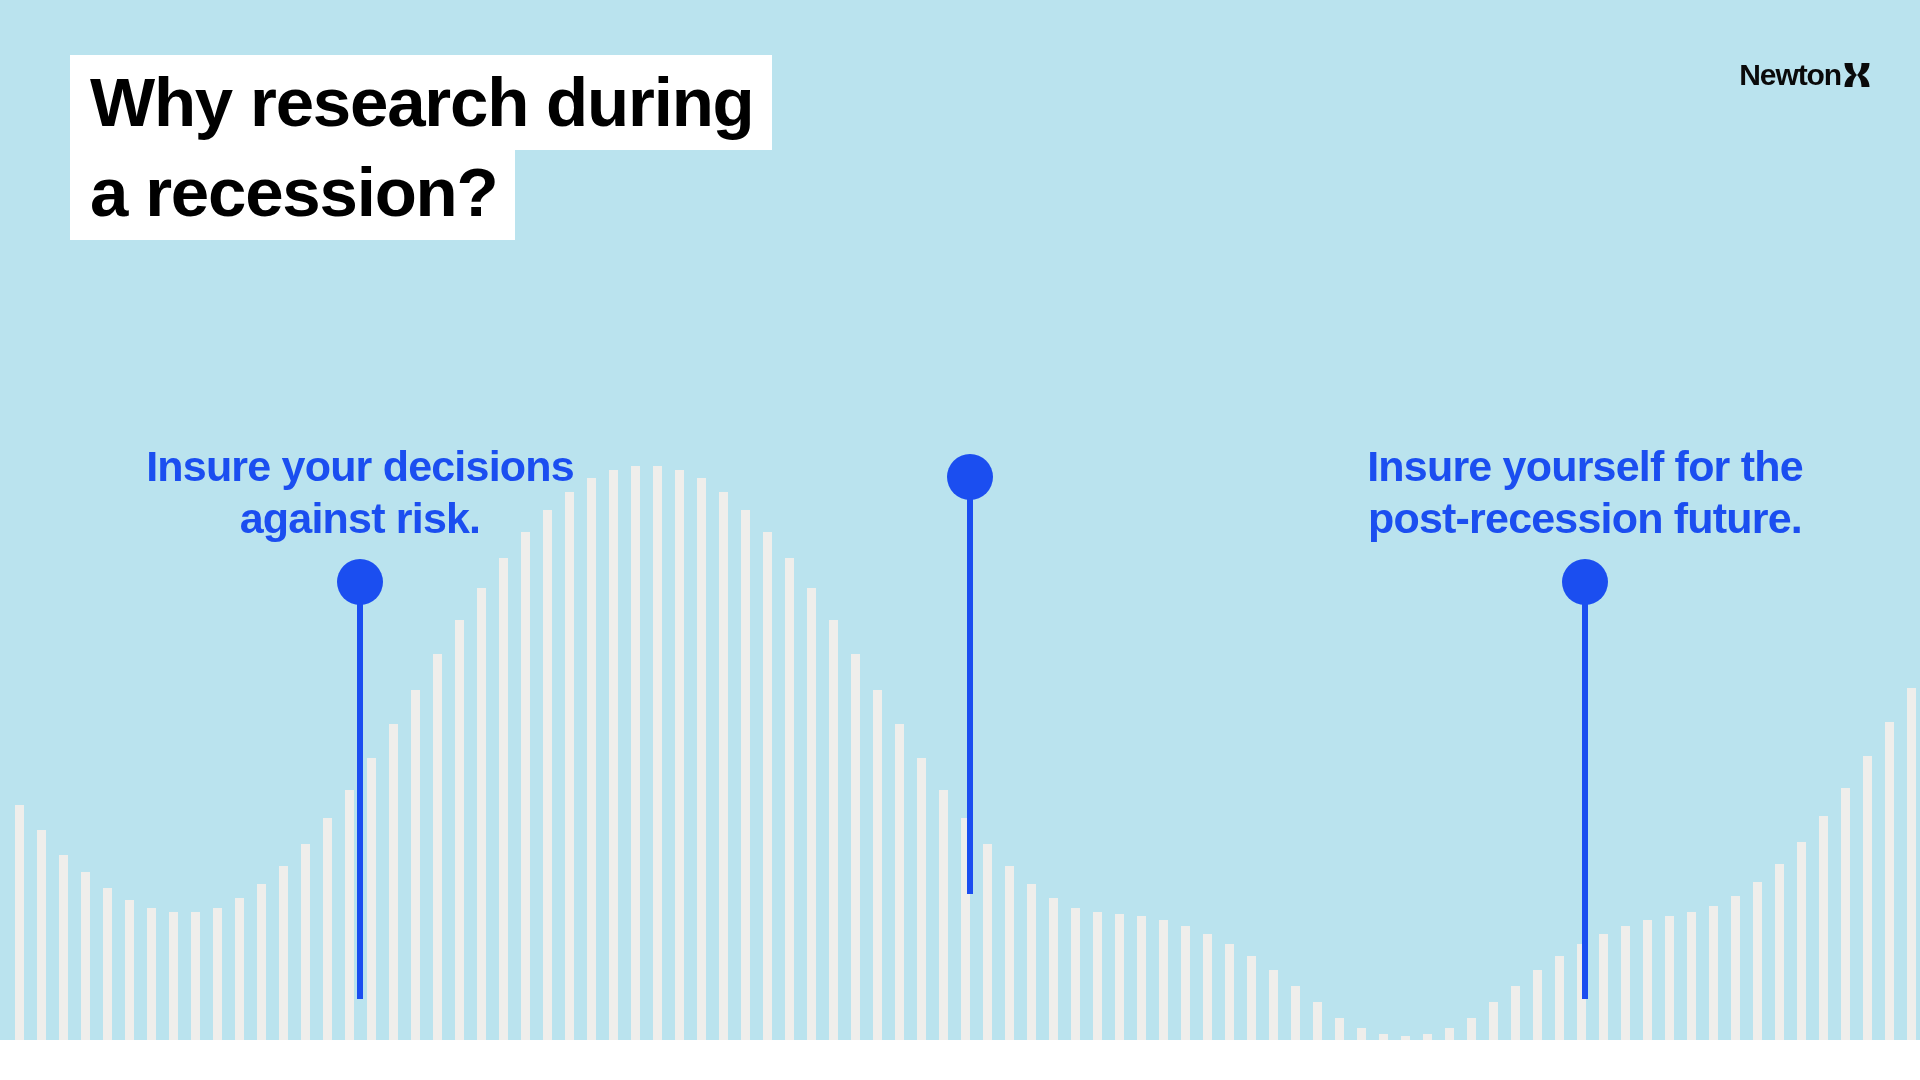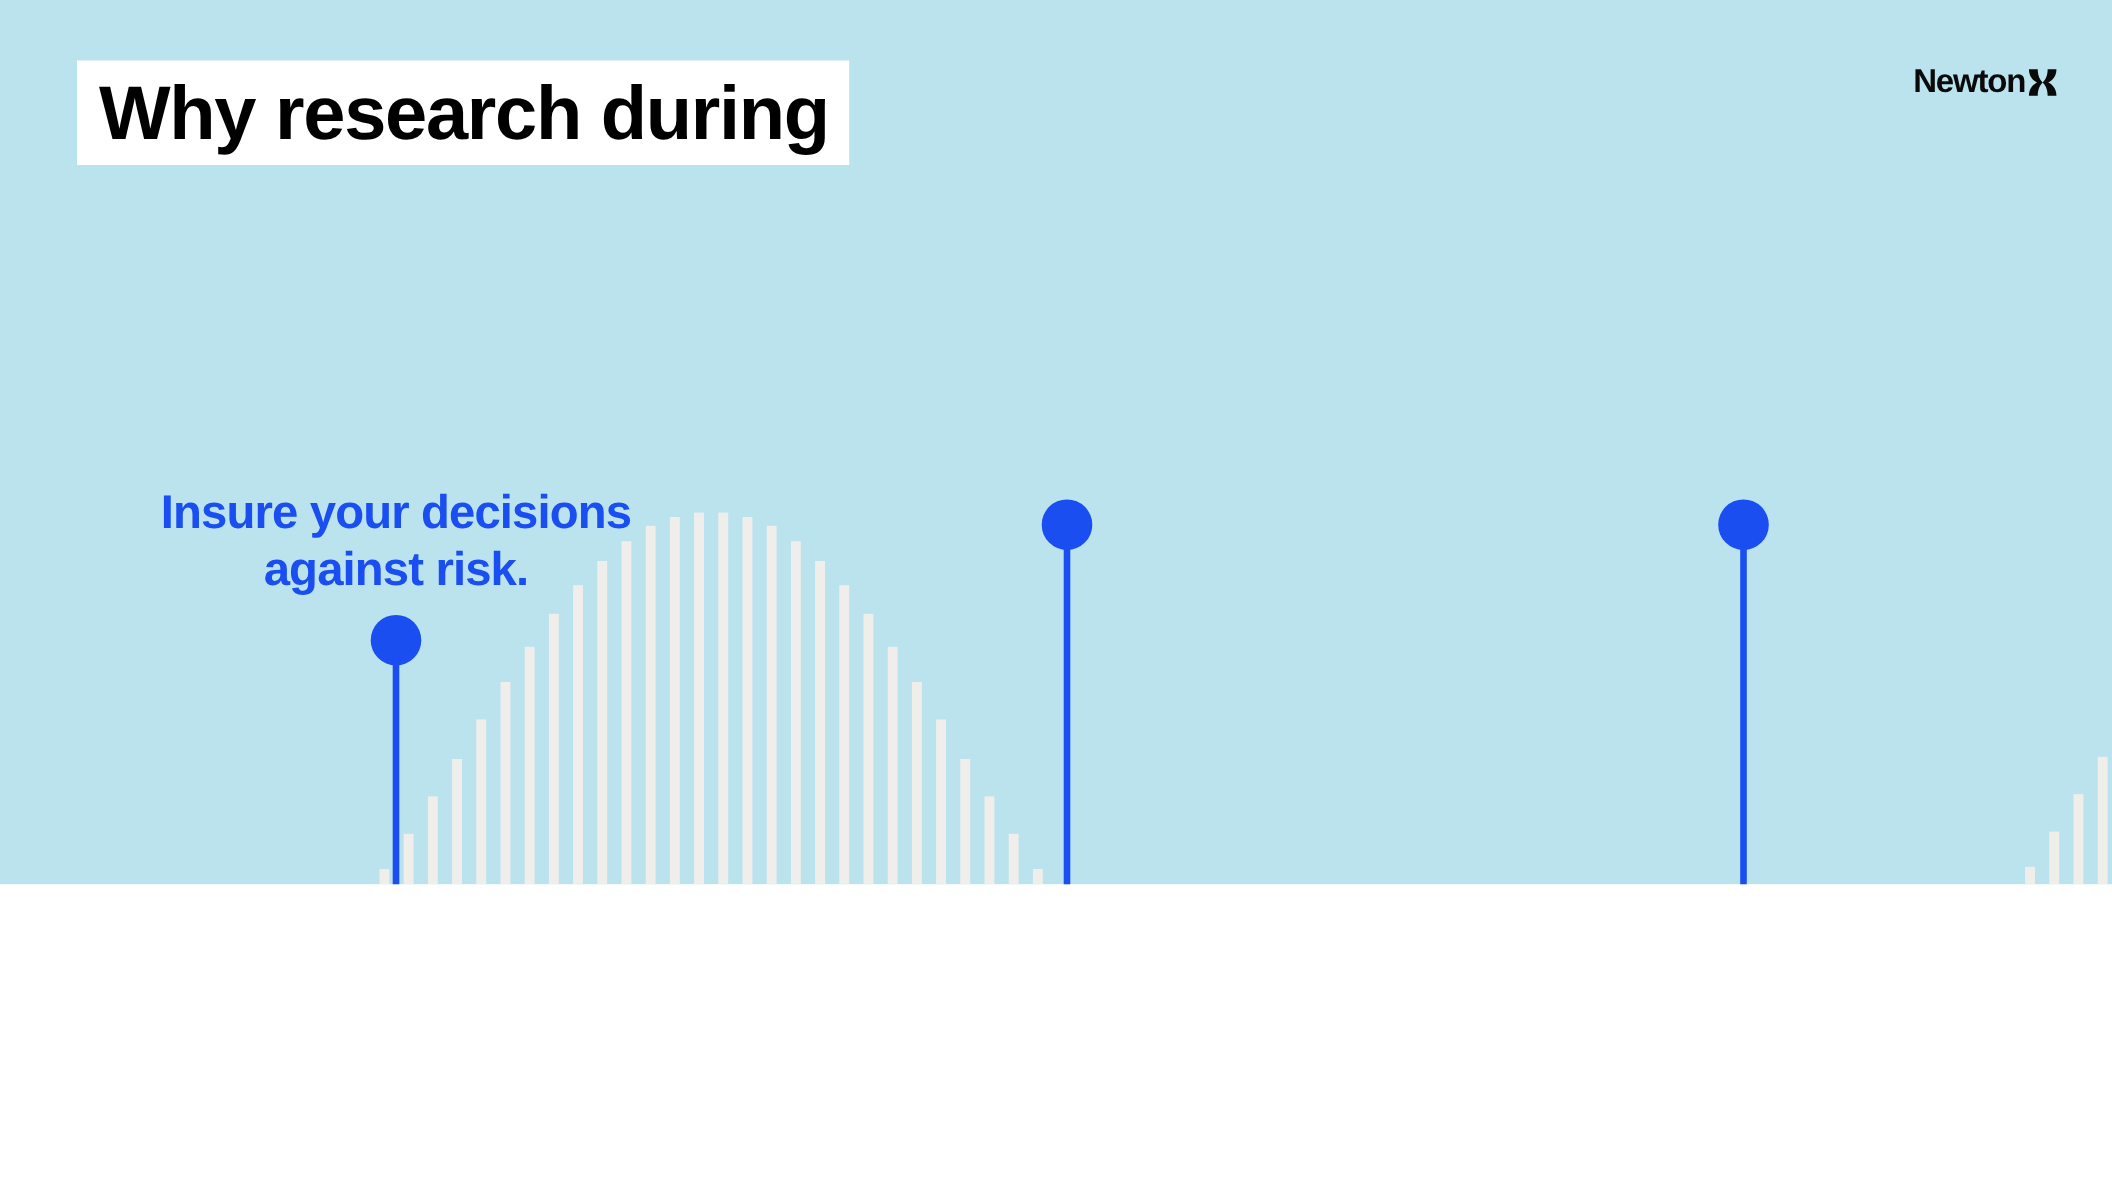--- a/index.html
+++ b/index.html
@@ -3,21 +3,21 @@
 <meta charset="utf-8">
 <style>
   html, body {
     margin: 0;
     padding: 0;
     background: #ffffff;
   }
   #stage {
     position: relative;
     width: 1920px;
-    height: 804px;
+    height: 1040px;
     overflow: hidden;
     background: #bae3ee;
     font-family: "Liberation Sans", sans-serif;
   }
 
   
   #wave-layer {
     position: absolute;
     left: 0; top: 0;
     width: 1920px;
@@ -198,21 +198,21 @@
       <div class="wave-bar" style="left: 1753px; width: 9px; height: 198px; background: rgb(239, 238, 235);"></div>
       <div class="wave-bar" style="left: 1775px; width: 9px; height: 216px; background: rgb(239, 238, 235);"></div>
       <div class="wave-bar" style="left: 1797px; width: 9px; height: 238px; background: rgb(239, 238, 235);"></div>
       <div class="wave-bar" style="left: 1819px; width: 9px; height: 264px; background: rgb(239, 238, 235);"></div>
       <div class="wave-bar" style="left: 1841px; width: 9px; height: 292px; background: rgb(239, 238, 235);"></div>
       <div class="wave-bar" style="left: 1863px; width: 9px; height: 324px; background: rgb(239, 238, 235);"></div>
       <div class="wave-bar" style="left: 1885px; width: 9px; height: 358px; background: rgb(239, 238, 235);"></div>
       <div class="wave-bar" style="left: 1907px; width: 9px; height: 392px; background: rgb(239, 238, 235);"></div>
     </div>
 
-  <h1 id="headline"><span class="hl">Why research during</span><br></h1>
+  <h1 id="headline"><span class="hl">Why research during</span><br><span class="hl">a recession?</span></h1>
 
   <div id="logo">
     <span id="logo-word">Newton</span>
     <svg id="logo-x" width="30" height="30" viewBox="0 0 30 30" aria-hidden="true">
       <path d="M2.5 3 L10.5 3 C10.5 9.5 13 13 15 15 C17 13 19.5 9.5 19.5 3 L27.5 3 C27.5 10.5 22.5 14 20 15 C22.5 16 27.5 19.5 27.5 27 L19.5 27 C19.5 20.5 17 17 15 15 C13 17 10.5 20.5 10.5 27 L2.5 27 C2.5 19.5 7.5 16 10 15 C7.5 14 2.5 10.5 2.5 3 Z" fill="#0a0a0a"></path>
     </svg>
   </div>
 
   <div class="column" id="col-0">
     <p class="column-text">Insure your decisions against risk.</p>
@@ -223,19 +223,20 @@
   </div>
 
   <div class="column" id="col-1">
     <div class="pin">
       <div class="pin-dot"></div>
       <div class="pin-stem"></div>
     </div>
   </div>
 
   <div class="column" id="col-2">
+    <p class="column-text">Insure yourself for the post-recession future.</p>
     <div class="pin">
       <div class="pin-dot"></div>
       <div class="pin-stem"></div>
     </div>
   </div>
 
 </div>
 
 </body></html>

